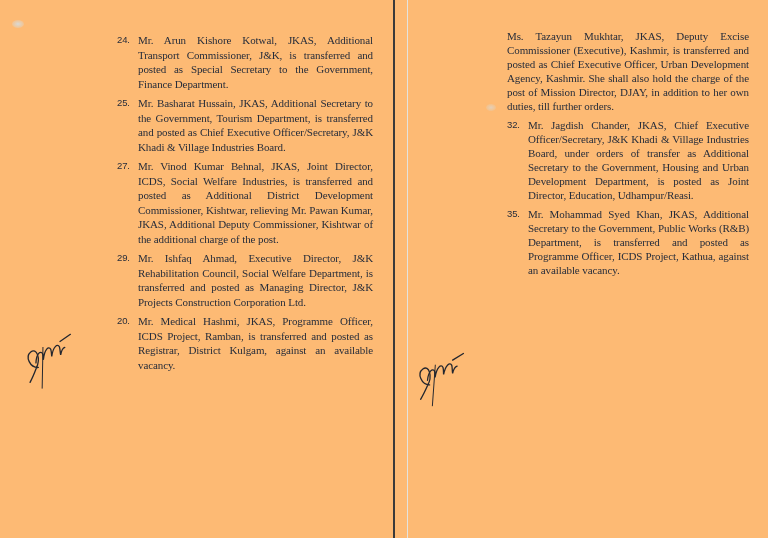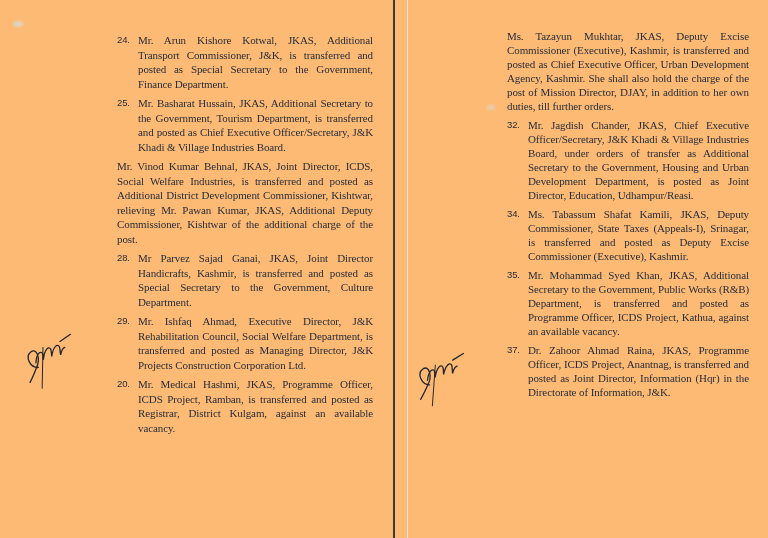--- a/index.html
+++ b/index.html
@@ -41,27 +41,24 @@
       <div class="txt">Mr. Arun Kishore Kotwal, JKAS, Additional Transport Commissioner, J&amp;K, is transferred and posted as Special Secretary to the Government, Finance Department.</div>
     </div>
 
     <div class="item">
       <span class="num">25.</span>
       <div class="txt">Mr. Basharat Hussain, JKAS, Additional Secretary to the Government, Tourism Department, is transferred and posted as Chief Executive Officer/Secretary, J&amp;K Khadi &amp; Village Industries Board.</div>
     </div>
 
 
     <div class="item">
+      <span class="num">27.</span>
       <div class="txt">Mr. Vinod Kumar Behnal, JKAS, Joint Director, ICDS, Social Welfare Industries, is transferred and posted as Additional District Development Commissioner, Kishtwar, relieving Mr. Pawan Kumar, JKAS, Additional Deputy Commissioner, Kishtwar of the additional charge of the post.</div>
     </div>
 
-    <div class="item">
-      <span class="num">28.</span>
-      <div class="txt">Mr Parvez Sajad Ganai, JKAS, Joint Director Handicrafts, Kashmir, is transferred and posted as Special Secretary to the Government, Culture Department.</div>
-    </div>
 
     <div class="item">
       <span class="num">29.</span>
       <div class="txt">Mr. Ishfaq Ahmad, Executive Director, J&amp;K Rehabilitation Council, Social Welfare Department, is transferred and posted as Managing Director, J&amp;K Projects Construction Corporation Ltd.</div>
     </div>
 
     <div class="item">
       <span class="num">20.</span>
       <div class="txt">Mr. Medical Hashmi, JKAS, Programme Officer, ICDS Project, Ramban, is transferred and posted as Registrar, District Kulgam, against an available vacancy.</div>
     </div>
@@ -70,35 +67,27 @@
     <div class="item">
       <div class="txt">Ms. Tazayun Mukhtar, JKAS, Deputy Excise Commissioner (Executive), Kashmir, is transferred and posted as Chief Executive Officer, Urban Development Agency, Kashmir. She shall also hold the charge of the post of Mission Director, DJAY, in addition to her own duties, till further orders.</div>
     </div>
 
     <div class="item">
       <span class="num">32.</span>
       <div class="txt">Mr. Jagdish Chander, JKAS, Chief Executive Officer/Secretary, J&amp;K Khadi &amp; Village Industries Board, under orders of transfer as Additional Secretary to the Government, Housing and Urban Development Department, is posted as Joint Director, Education, Udhampur/Reasi.</div>
     </div>
 
 
-    <div class="item">
-      <span class="num">34.</span>
-      <div class="txt">Ms. Tabassum Shafat Kamili, JKAS, Deputy Commissioner, State Taxes (Appeals-I), Srinagar, is transferred and posted as Deputy Excise Commissioner (Executive), Kashmir.</div>
-    </div>
 
     <div class="item">
       <span class="num">35.</span>
       <div class="txt">Mr. Mohammad Syed Khan, JKAS, Additional Secretary to the Government, Public Works (R&amp;B) Department, is transferred and posted as Programme Officer, ICDS Project, Kathua, against an available vacancy.</div>
     </div>
 
 
-    <div class="item">
-      <span class="num">37.</span>
-      <div class="txt">Dr. Zahoor Ahmad Raina, JKAS, Programme Officer, ICDS Project, Anantnag, is transferred and posted as Joint Director, Information (Hqr) in the Directorate of Information, J&amp;K.</div>
-    </div>
   </div>
 
   <svg class="sig sig-left" width="62" height="84" viewBox="0 0 62 84">
     <g transform="rotate(-16 31 42)" stroke="#23262e" stroke-width="1.3" fill="none" stroke-linecap="round">
       <path d="M17 52 C9 50 7 38 14 35 C21 32 22 44 15 52 C12 56 8 61 5 64"></path>
       <path d="M16 47 C19 38 24 36 25 40 C25 43 24 45 24 46 C28 36 33 34 34 38 C34 41 33 44 33 45 C37 36 42 34 43 38 C43 41 42 44 42 46 C44 42 46 40 48 40"></path>
       <path d="M45 33 L57 29"></path>
       <path d="M27 34 L15 73" stroke-width="0.9"></path>
     </g>
   </svg>

